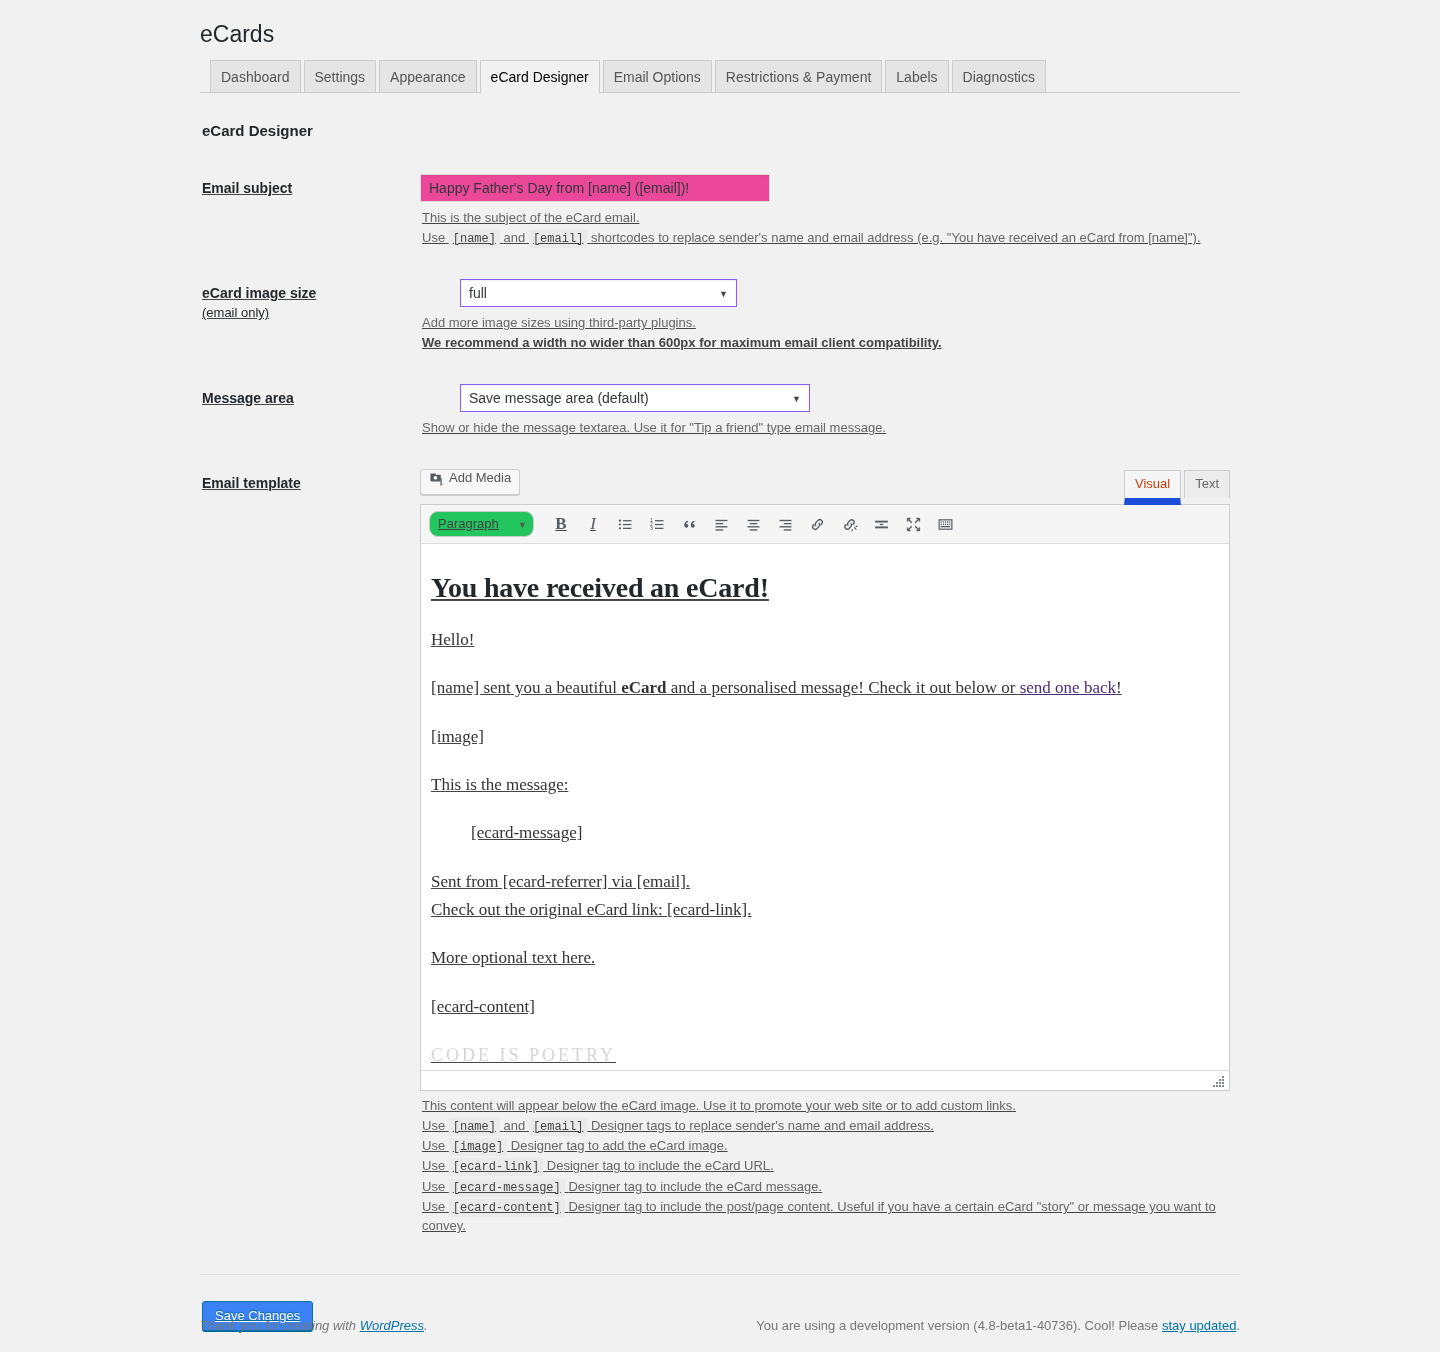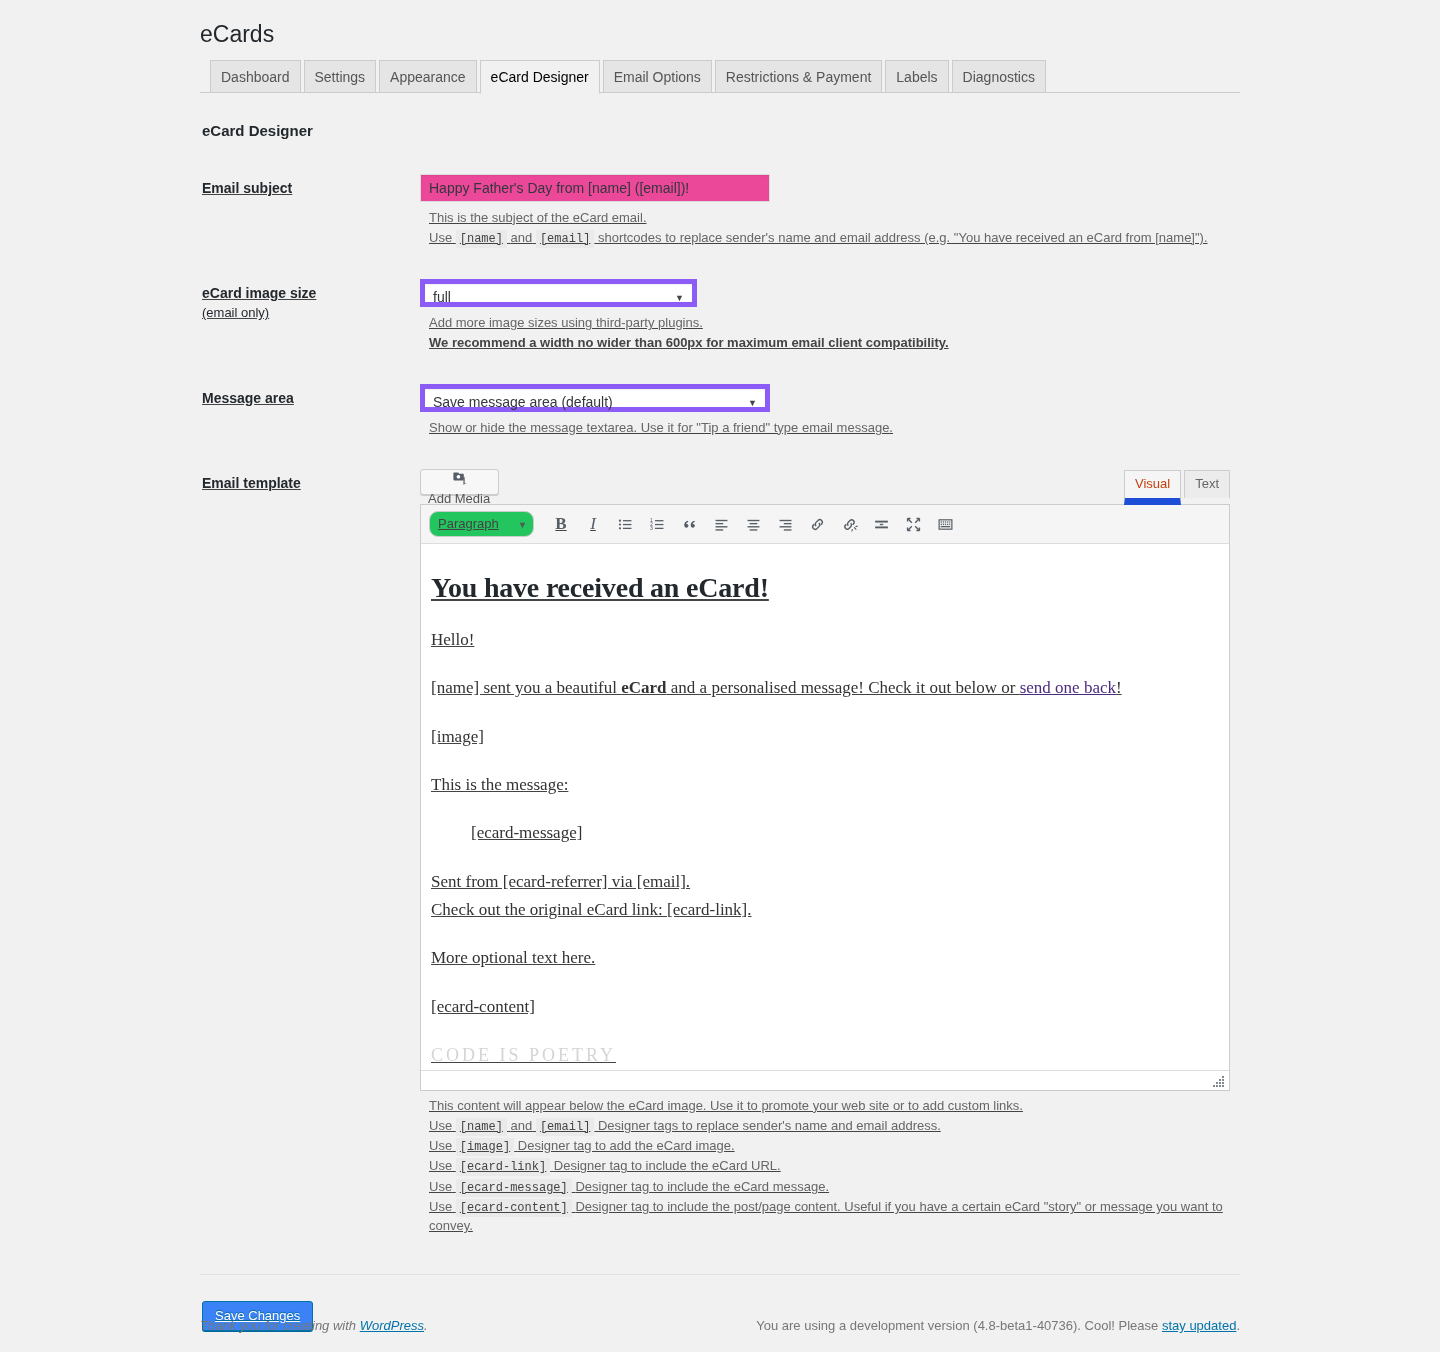--- a/index.html
+++ b/index.html
@@ -119,30 +119,31 @@
     color: #32373c;
     font-size: 14px;
     font-family: "Liberation Sans", sans-serif;
     box-shadow: inset 0 1px 2px rgba(0,0,0,.07);
     border-radius: 0;
     outline: none;
   }
   .select-box {
     position: relative;
     display: inline-block;
-    border: 5px solid #8b5cf6;
+    border: 1px solid #8b5cf6;
     background: #fff;
     box-shadow: inset 0 1px 2px rgba(0,0,0,.07);
     height: 28px;
     line-height: 26px;
     font-size: 14px;
     color: #32373c;
     padding: 0 26px 12px 8px;
     cursor: pointer;
     white-space: nowrap;
+    margin-left: 40px;
   }
   .select-box.w-img { width: 277px; }
   .select-box.w-msg { width: 350px; }
   .select-box .caret {
     position: absolute;
     right: 8px;
     top: 0;
     font-size: 9px;
     color: #444;
     line-height: 28px;
@@ -150,21 +151,21 @@
 
   
   .description {
     font-size: 13px;
     color: #666;
     line-height: 1.45;
     margin: 7px 0 0 2px;
   }
   .description.tight { margin-top: 6px; }
   .description .strong { font-weight: 700; color: #444; }
-  .description p { margin: 0 0 1px 7px; }
+  .description p { margin: 0 0 1px 0; }
   code.sc {
     background: #eaeaea;
     font-family: "Liberation Mono", monospace;
     font-size: 12px;
     padding: 2px 4px;
     border-radius: 0;
     color: #444;
   }
 
   
@@ -183,21 +184,20 @@
     height: 26px;
     padding: 0 8px 6px 7px;
     background: #f7f7f7;
     border: 1px solid #ccc;
     border-radius: 3px;
     color: #555;
     font-size: 13px;
     box-shadow: 0 1px 0 #ccc;
     cursor: pointer;
     vertical-align: top;
-    flex-direction: column;
   }
   .media-icon { width: 16px; height: 16px; display: block; }
 
   .wp-switch-editor-group {
     position: absolute;
     right: 0;
     bottom: -1px;
   }
   .switch-editor {
     display: inline-block;

